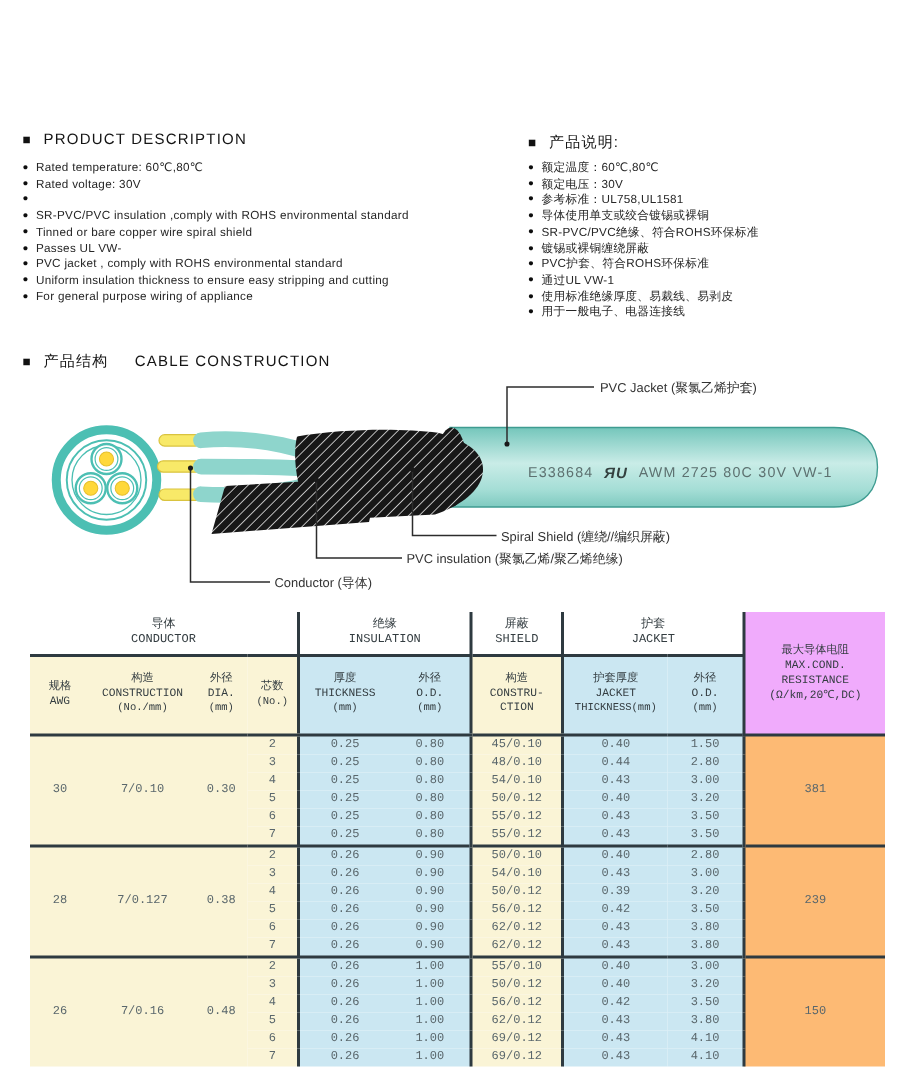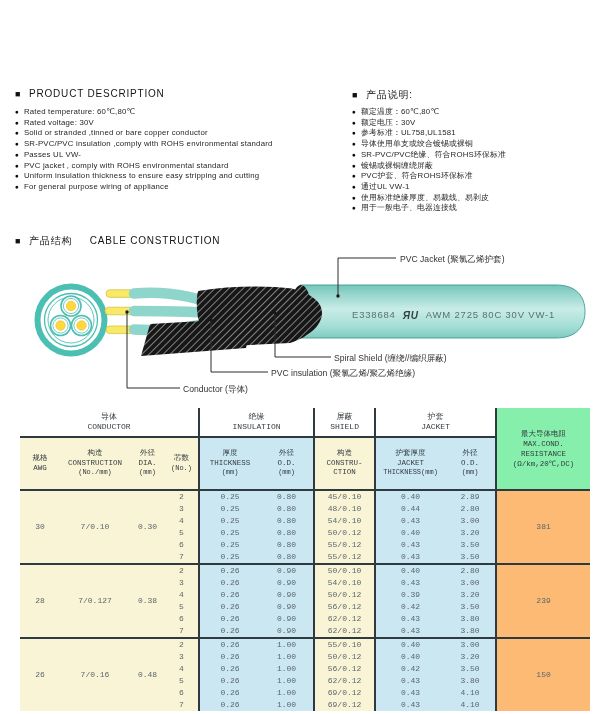--- a/index.html
+++ b/index.html
@@ -29,21 +29,21 @@
   
   .diagram{position:absolute;left:0;top:248px;width:603px;height:158px;}
   .dg-label{font-size:8.6px;fill:#333;}
 
   
   .spec-table{position:absolute;left:20px;top:408px;width:570px;border-collapse:collapse;table-layout:fixed;font-family:Liberation Mono, monospace;}
   .spec-table th,.spec-table td{font-weight:normal;text-align:center;vertical-align:middle;padding:0;}
   .spec-table .group{height:29px;font-size:8px;line-height:10px;color:var(--head-text);border-bottom:2px solid var(--line);}
   .spec-table .sub{height:53px;font-size:7.5px;line-height:9.5px;color:var(--head-text);border-bottom:2px solid var(--line);}
   .spec-table .sub .u{font-size:7px;}
-  .spec-table .res-head{font-size:7.5px;line-height:10px;color:var(--head-text);border-bottom:2px solid var(--line);background:#86efac;}
+  .spec-table .res-head{font-size:7.5px;line-height:10px;color:var(--head-text);border-bottom:2px solid var(--line);background:#f0abfc;}
   .spec-table td{height:12px;line-height:12px;font-size:8px;color:var(--cell-text);}
   .c-awg,.c-constr,.c-dia,.c-cores,.c-shield{background:var(--cream);}
   .c-thick,.c-od,.c-jthick,.c-jod{background:var(--blue);}
   .c-res{background:#fdba74;}
   .bl{border-left:2px solid var(--line);}
   .block-start td{border-top:2px solid var(--line);}
   .lbl{vertical-align:middle;}
   .va-top{vertical-align:top;padding-top:9px;}
 </style>
 </head>
@@ -59,25 +59,28 @@
       <div class="b-item">
         <span class="dot">●</span>
         <span class="b-text">Rated temperature: 60℃,80℃</span>
       </div>
       <div class="b-item">
         <span class="dot">●</span>
         <span class="b-text">Rated voltage: 30V</span>
       </div>
       <div class="b-item">
         <span class="dot">●</span>
-        <span class="b-text">Solid or stranded ,tinned or bare copper conductor</span>
       </div>
       <div class="b-item">
         <span class="dot">●</span>
         <span class="b-text">SR-PVC/PVC insulation ,comply with ROHS environmental standard</span>
+      </div>
+      <div class="b-item">
+        <span class="dot">●</span>
+        <span class="b-text">Tinned or bare copper wire spiral shield</span>
       </div>
       <div class="b-item">
         <span class="dot">●</span>
         <span class="b-text">Passes UL VW-</span>
       </div>
       <div class="b-item">
         <span class="dot">●</span>
         <span class="b-text">PVC jacket , comply with ROHS environmental standard</span>
       </div>
       <div class="b-item">
@@ -306,21 +309,21 @@
     <tbody>
         <tr>
           <td class="c-awg lbl" rowspan="6">30</td>
           <td class="c-constr lbl" rowspan="6">7/0.10</td>
           <td class="c-dia lbl" rowspan="6">0.30</td>
           <td class="c-cores">2</td>
           <td class="c-thick bl">0.25</td>
           <td class="c-od">0.80</td>
           <td class="c-shield bl">45/0.10</td>
           <td class="c-jthick bl">0.40</td>
-          <td class="c-jod">2.89</td>
+          <td class="c-jod">1.50</td>
           <td class="c-res bl lbl" rowspan="6">381</td>
         </tr>
         <tr>
           <td class="c-cores">3</td>
           <td class="c-thick bl">0.25</td>
           <td class="c-od">0.80</td>
           <td class="c-shield bl">48/0.10</td>
           <td class="c-jthick bl">0.44</td>
           <td class="c-jod">2.80</td>
         </tr>

